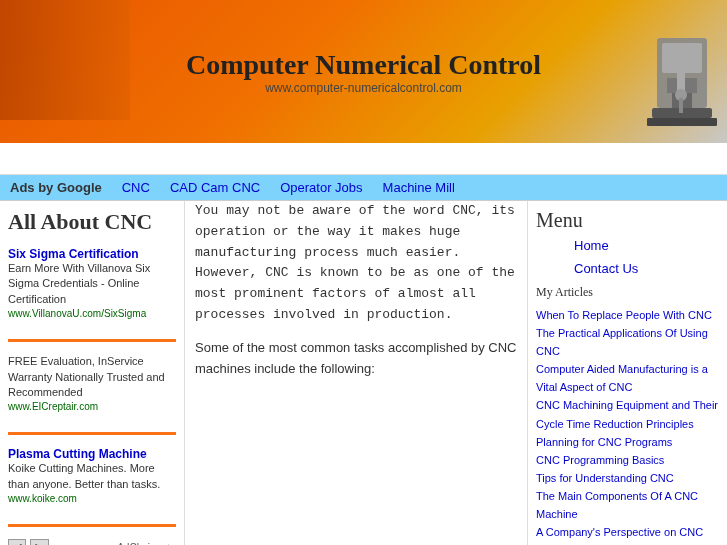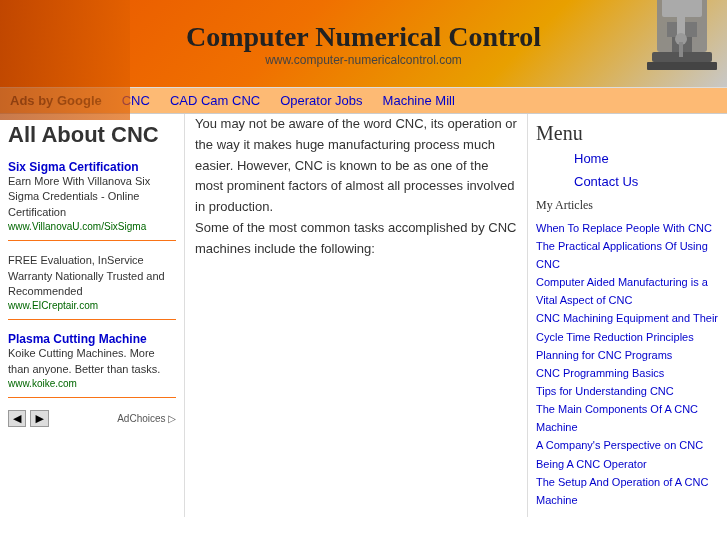--- a/index.html
+++ b/index.html
@@ -2,21 +2,21 @@
 <html><head>
   <meta charset="utf-8">
   <style>
     * { margin: 0; padding: 0; box-sizing: border-box; }
     body { font-family: Arial, sans-serif; font-size: 13px; color: #333; background: #fff; width: 727px; }
 
     
     #header {
       background: linear-gradient(135deg, #e85500 0%, #f07000 40%, #e8a000 70%, #c8c8c8 100%);
       width: 100%;
-      height: 87px;
+      height: 143px;
       position: relative;
       display: flex;
       align-items: center;
       justify-content: center;
     }
     #header-title-block {
       text-align: center;
       z-index: 2;
     }
     #header h1 {
@@ -51,21 +51,22 @@
     }
 
     
     #navbar {
       border-bottom: 1px solid #ccc;
       border-top: 1px solid #ddd;
       padding: 5px 10px;
       display: flex;
       align-items: center;
       gap: 20px;
-      background: #fdba74;
+      background: #7dd3fc;
+      margin-top: 31px;
     }
     #navbar a {
       color: #00c;
       text-decoration: none;
       font-size: 13px;
     }
     .ads-by-google {
       color: #333;
       font-size: 13px;
       font-weight: bold;
@@ -87,22 +88,22 @@
 
     
     #ad-column {
       width: 185px;
       padding: 8px;
       border-right: 1px solid #ddd;
       font-size: 11px;
     }
     .ad-item {
       margin-bottom: 12px;
-      border-bottom: 1px solid #f97316;
-      padding-bottom: 8px;
+      border-bottom: 3px solid #f97316;
+      padding-bottom: 20px;
     }
     .ad-title {
       color: #00c;
       font-weight: bold;
       font-size: 12px;
       text-decoration: none;
       display: block;
     }
     .ad-desc {
       color: #333;
@@ -205,21 +206,21 @@
   <a href="#">CNC</a>
   <a href="#">CAD Cam CNC</a>
   <a href="#">Operator Jobs</a>
   <a href="#">Machine Mill</a>
 </div>
 
 <div id="main">
 
   <div id="ad-column">
 
-    <div id="page-title" style="font-size:22px;font-weight:bold;color:#333;margin-bottom:12px;font-family:Liberation Sans, sans-serif;">All About CNC</div>
+    <div id="page-title" style="font-size:22px;font-weight:bold;color:#333;margin-bottom:12px;font-family:Liberation Serif, serif;">All About CNC</div>
 
     <div class="ad-item">
       <a class="ad-title" href="#">Six Sigma Certification</a>
       <span class="ad-desc">Earn More With Villanova Six Sigma Credentials - Online Certification</span><br>
       <span class="ad-url">www.VillanovaU.com/SixSigma</span>
     </div>
 
     <div class="ad-item">
       <span class="ad-desc">FREE Evaluation, InService Warranty Nationally Trusted and Recommended</span><br>
       <span class="ad-url">www.EICreptair.com</span>
@@ -236,21 +237,21 @@
       <button class="ad-btn">▶</button>
       <span class="ad-choices">AdChoices ▷</span>
     </div>
   </div>
 
   <div style="flex:1;display:flex;flex-direction:column;">
 
     <div style="display:flex;">
 
       <div id="center-text">
-        <p style="">You may not be aware of the word CNC, its operation or the way it makes huge manufacturing process much easier. However, CNC is known to be as one of the most prominent factors of almost all processes involved in production.</p>
+        <p style="margin-bottom:12px;font-family:Liberation Mono, monospace;">You may not be aware of the word CNC, its operation or the way it makes huge manufacturing process much easier. However, CNC is known to be as one of the most prominent factors of almost all processes involved in production.</p>
         <p>Some of the most common tasks accomplished by CNC machines include the following:</p>
       </div>
 
       <div id="right-sidebar">
         <div class="menu-title">Menu</div>
         <div class="menu-links">
           <a href="#">Home</a>
           <a href="#">Contact Us</a>
         </div>
 

